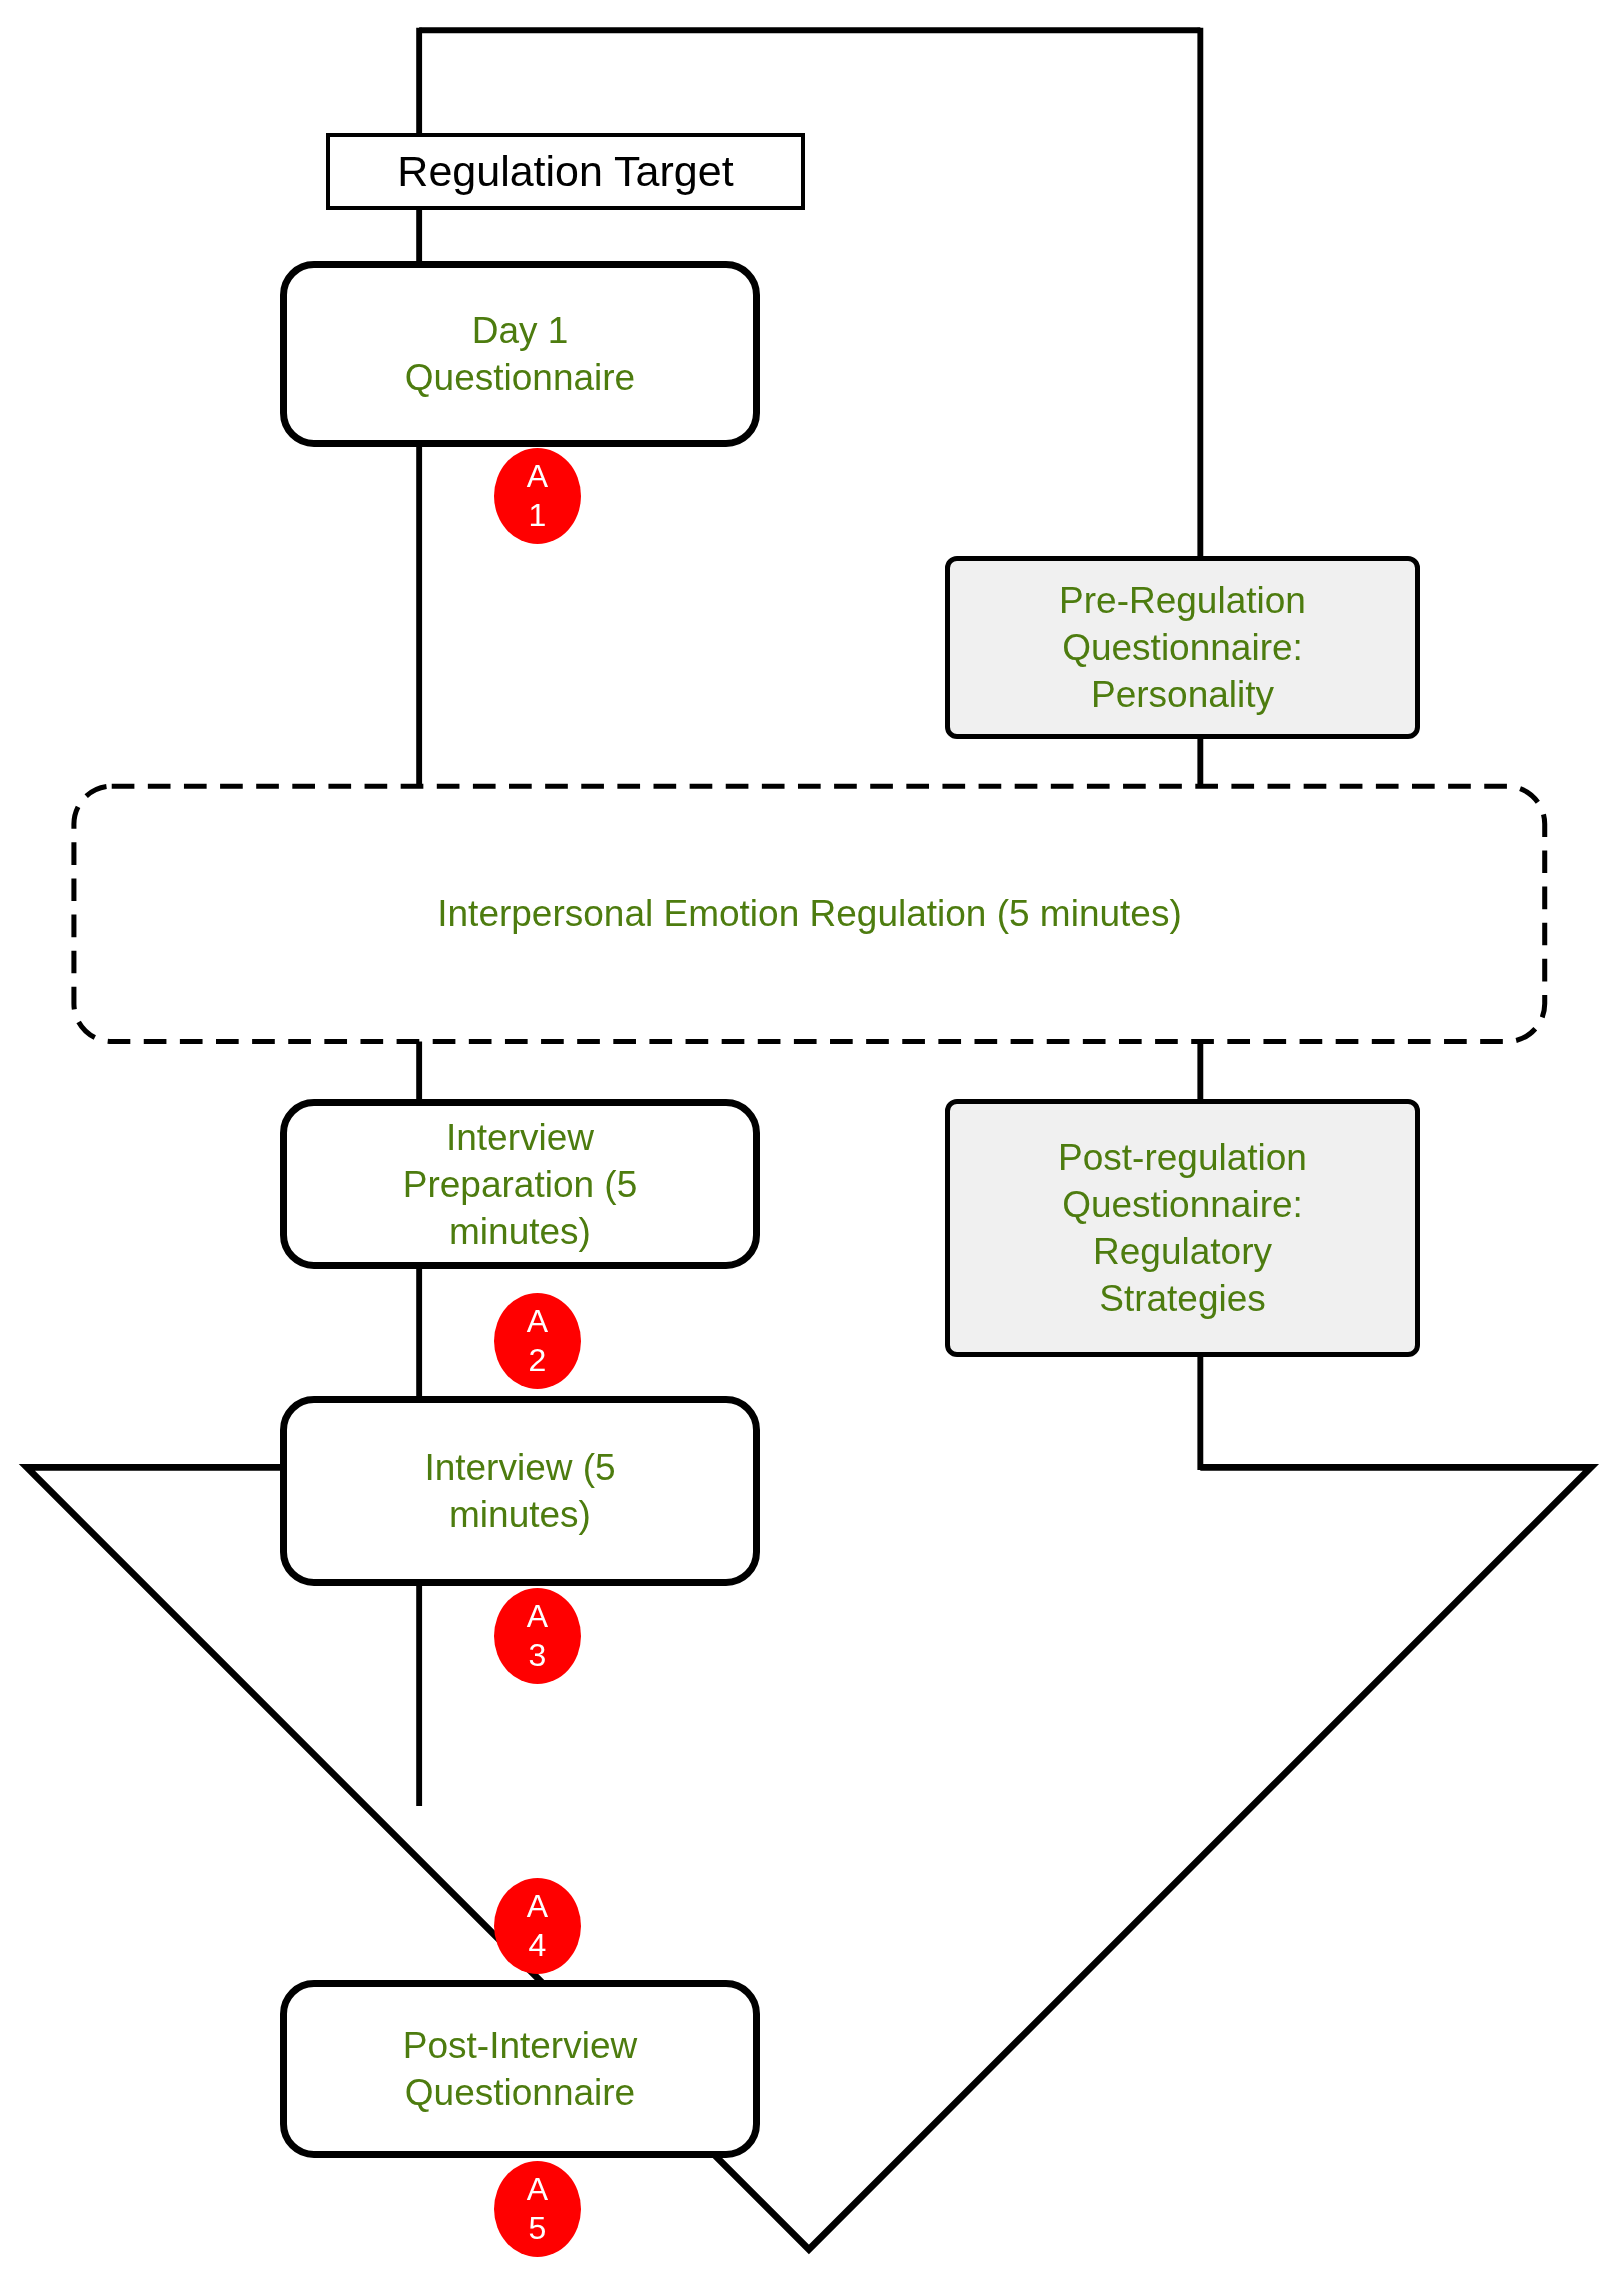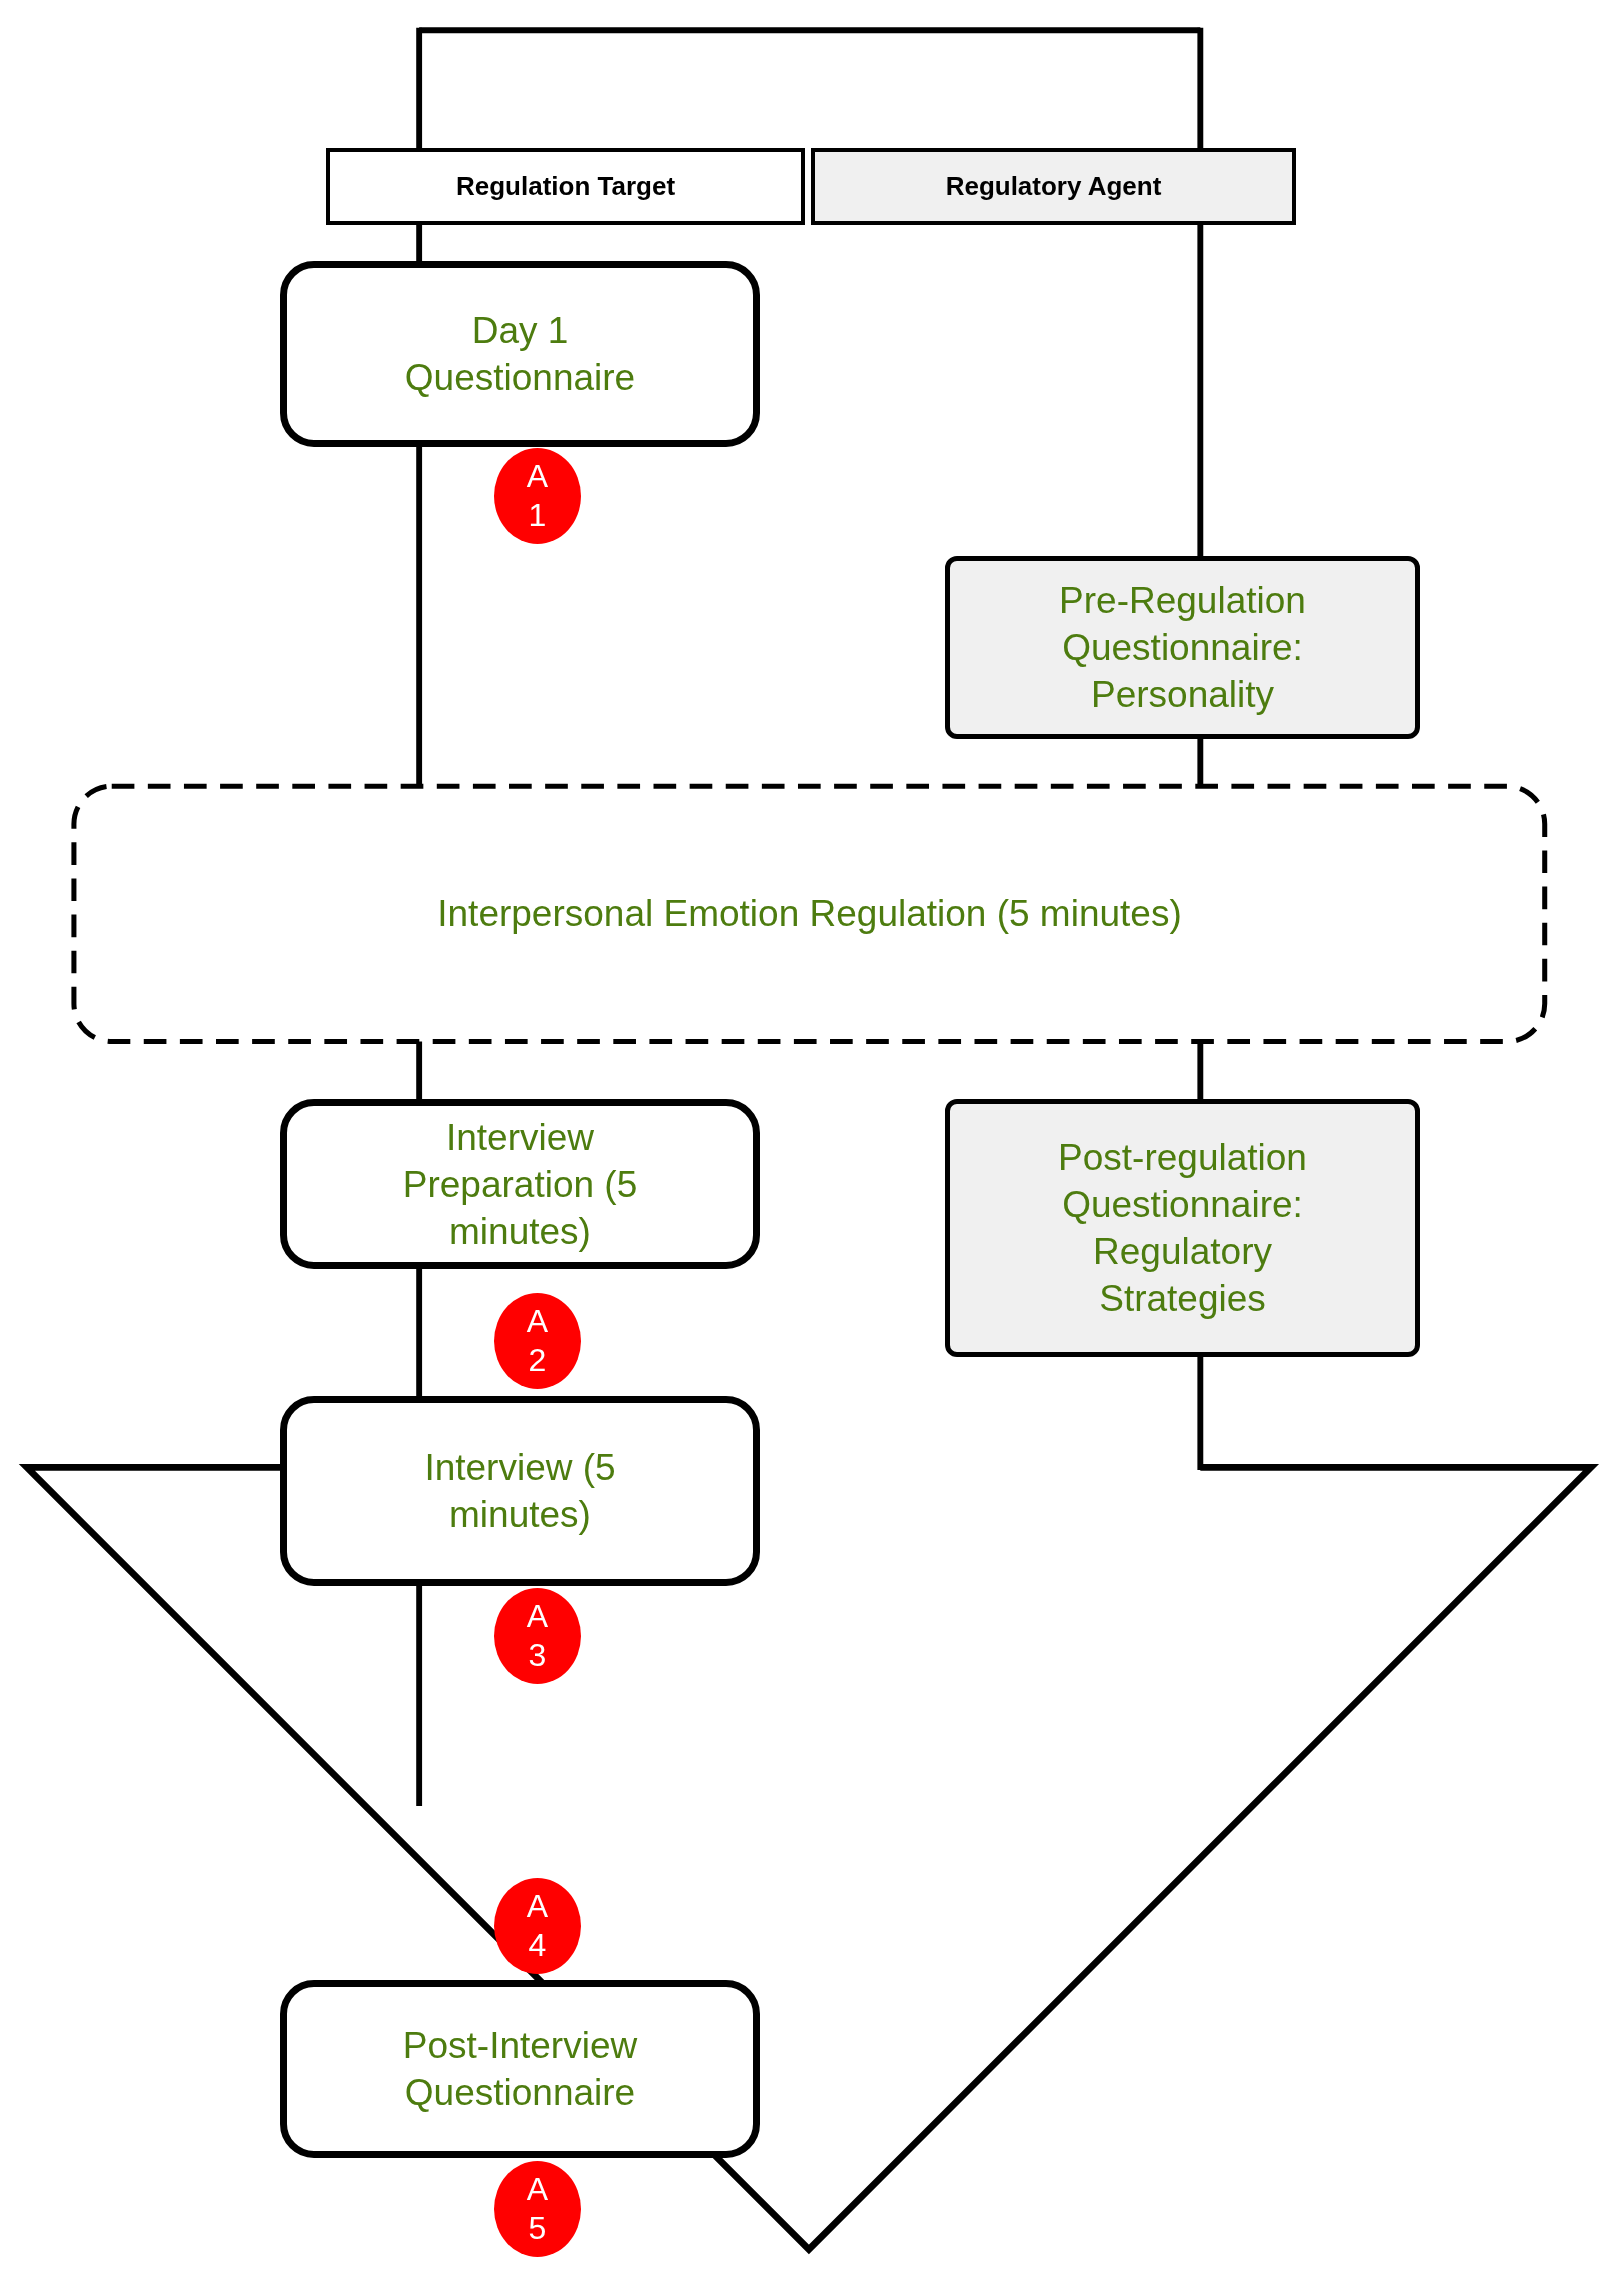--- a/index.html
+++ b/index.html
@@ -46,24 +46,23 @@
   .dashed-label {
     background: transparent;
   }
   .header-cell {
     position: absolute;
     box-sizing: border-box;
     display: flex;
     align-items: center;
     justify-content: center;
     border: 4.2px solid #000000;
-    font-size: 26px;
-    font-weight: bold;
+    font-size: 43px;
+    font-weight: normal;
     color: #000000;
-    margin-top: 15px;
   }
   .header-target { background: #ffffff; }
   .header-agent  { background: #f0f0f0; }
   .annotation {
     position: absolute;
     box-sizing: border-box;
     width: 87px;
     height: 96px;
     border-radius: 50%;
     background: #ff0000;
@@ -89,21 +88,20 @@
     <path d="M 499 33 L 499 2150" stroke="#000000" stroke-width="7" fill="none"></path>
 
     <path d="M 1429 33 L 1429 1750" stroke="#000000" stroke-width="7" fill="none"></path>
 
     <path d="M 510 1747 L 32 1747 L 963 2678 L 1894 1747 L 1429 1747" stroke="#000000" stroke-width="8" fill="none" stroke-linejoin="miter"></path>
 
     <rect x="88" y="936" width="1751" height="304" rx="45" ry="45" fill="#ffffff" stroke="#000000" stroke-width="6" stroke-dasharray="27 16"></rect>
   </svg>
 
   <div class="header-cell header-target" style="left:326px; top:133px; width:479px; height:77px;">Regulation Target</div>
-  <div class="header-cell header-agent" style="left:811px; top:133px; width:485px; height:77px;">Regulatory Agent</div>
 
   <div class="node target-box" style="left:280px; top:261px; width:480px; height:186px;">Day 1
 Questionnaire</div>
 
 
   <div class="node agent-box" style="left:945px; top:556px; width:475px; height:183px;">Pre-Regulation
 Questionnaire:
 Personality</div>
 
   <div class="node dashed-label" style="left:74px; top:786px; width:1471px; height:255px;">Interpersonal Emotion Regulation (5 minutes)</div>

